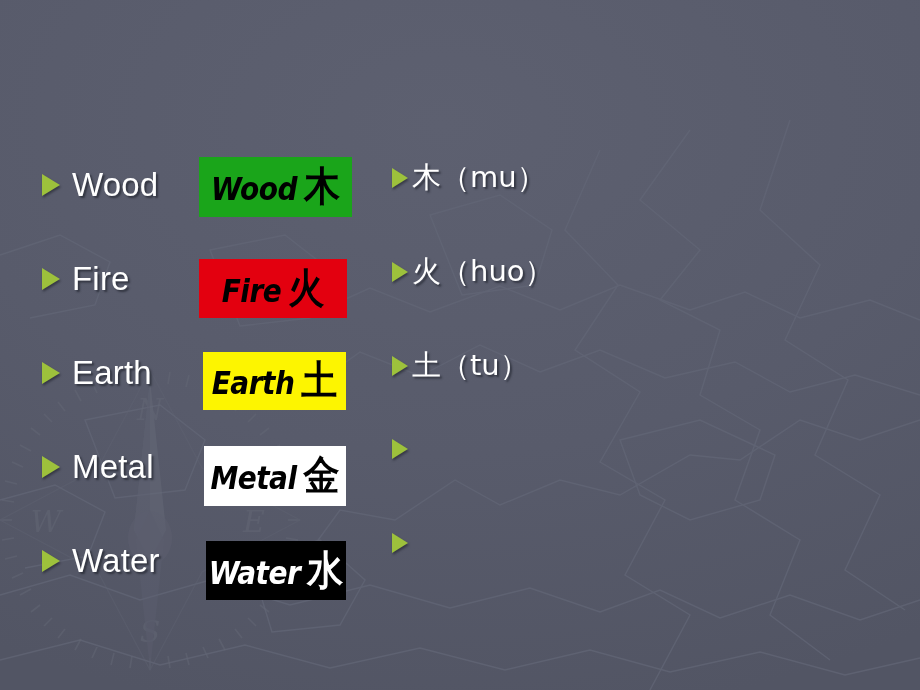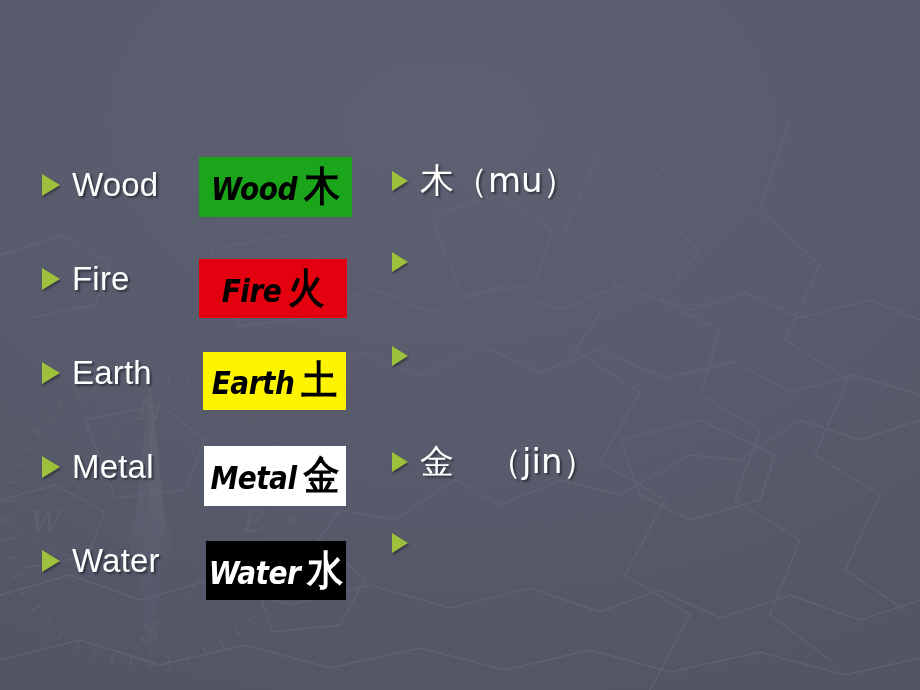--- a/index.html
+++ b/index.html
@@ -87,23 +87,23 @@
   .label-en {
     color: #ffffff;
     font-size: 33px;
     font-weight: 400;
     letter-spacing: 0.2px;
     margin-left: 12px;
     text-shadow: 2px 2px 2px rgba(28,30,40,0.65);
   }
   .label-cn {
     color: #ffffff;
-    font-size: 34px;
+    font-size: 29px;
     font-weight: 400;
-    margin-left: 12px;
+    margin-left: 4px;
     text-shadow: 2px 2px 2px rgba(28,30,40,0.65);
     font-family: "DejaVu Sans", "Liberation Sans", sans-serif;
   }
 
   
   .swatch {
     position: absolute;
     display: flex;
     align-items: center;
     justify-content: center;
@@ -267,29 +267,30 @@
     <div class="col-right">
       <div class="rows">
 
         <div class="row" style="top:158px;left:12px;">
           <span class="bullet bullet-sm"></span>
           <span class="label-cn">木（mu）</span>
         </div>
 
         <div class="row" style="top:252px;left:12px;">
           <span class="bullet bullet-sm"></span>
+          <span class="label-cn">火（huo）</span>
         </div>
 
         <div class="row" style="top:346px;left:12px;">
           <span class="bullet bullet-sm"></span>
+          <span class="label-cn">土（tu）</span>
         </div>
 
         <div class="row" style="top:439px;left:12px;">
           <span class="bullet bullet-sm"></span>
-          <span class="label-cn">金　（jin）</span>
         </div>
 
         <div class="row" style="top:533px;left:12px;">
           <span class="bullet bullet-sm"></span>
         </div>
 
       </div>
     </div>
   </div>
 

